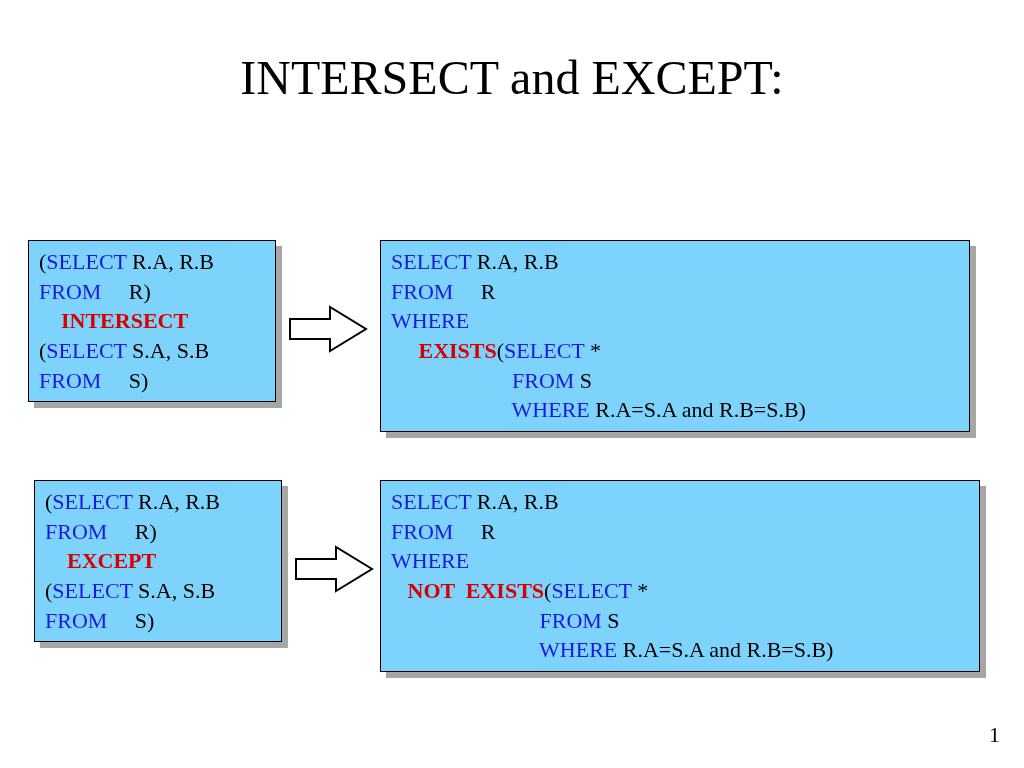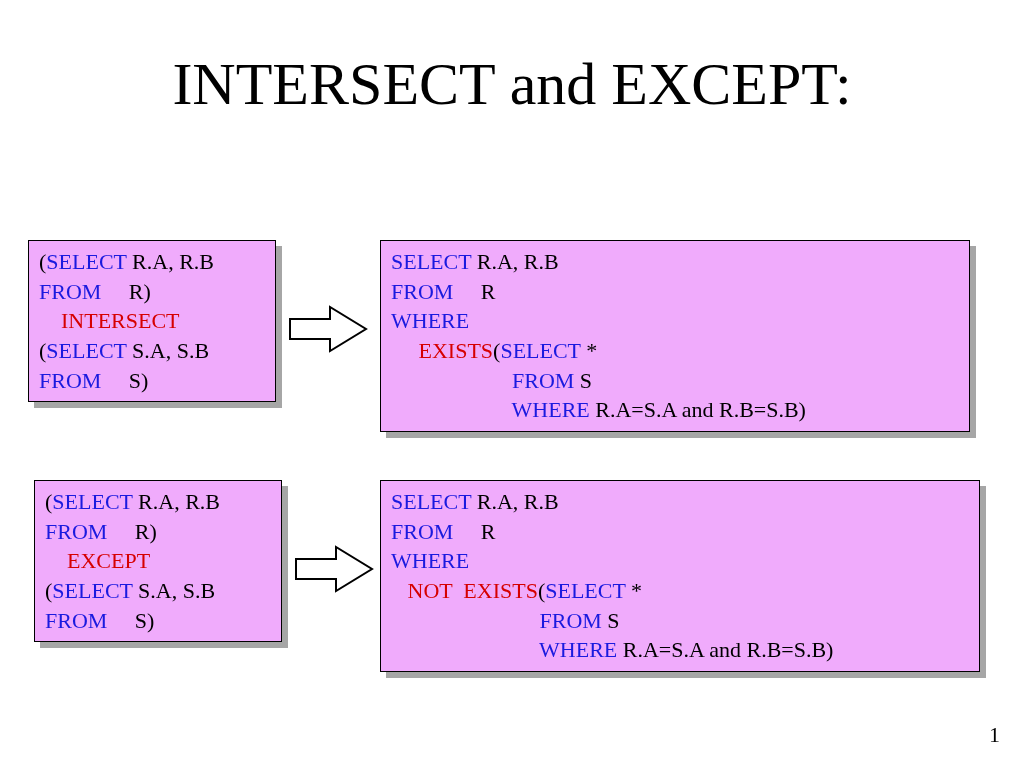--- a/index.html
+++ b/index.html
@@ -6,38 +6,38 @@
   html, body {
     margin: 0; padding: 0;
     width: 1024px; height: 768px;
     background: #ffffff;
     font-family: "Times New Roman", Times, serif;
     color: #000;
     position: relative;
   }
   .title {
     text-align: center;
-    font-size: 60px;
+    font-size: 48px;
     line-height: 1.15;
     padding-top: 50px;
     font-weight: 400;
   }
   .code-box {
     position: absolute;
     border: 1.5px solid #000;
-    background: #f0abfc;
+    background: #7dd3fc;
     font-size: 22px;
     line-height: 1.35;
     padding: 6px 10px;
     box-shadow: 6px 6px 0 rgba(0,0,0,0.35);
     font-family: "Times New Roman", Times, serif;
     white-space: pre;
   }
   .kw  { color: #1a1adf; }   
-  .op  { color: #d60000; }   
+  .op  { color: #d60000; font-weight: bold; }   
   .txt { color: #000; }      
   .arrow {
     position: absolute;
     width: 80px; height: 52px;
   }
   .page-num {
     position: absolute;
     right: 24px; bottom: 20px;
     font-size: 22px;
   }

